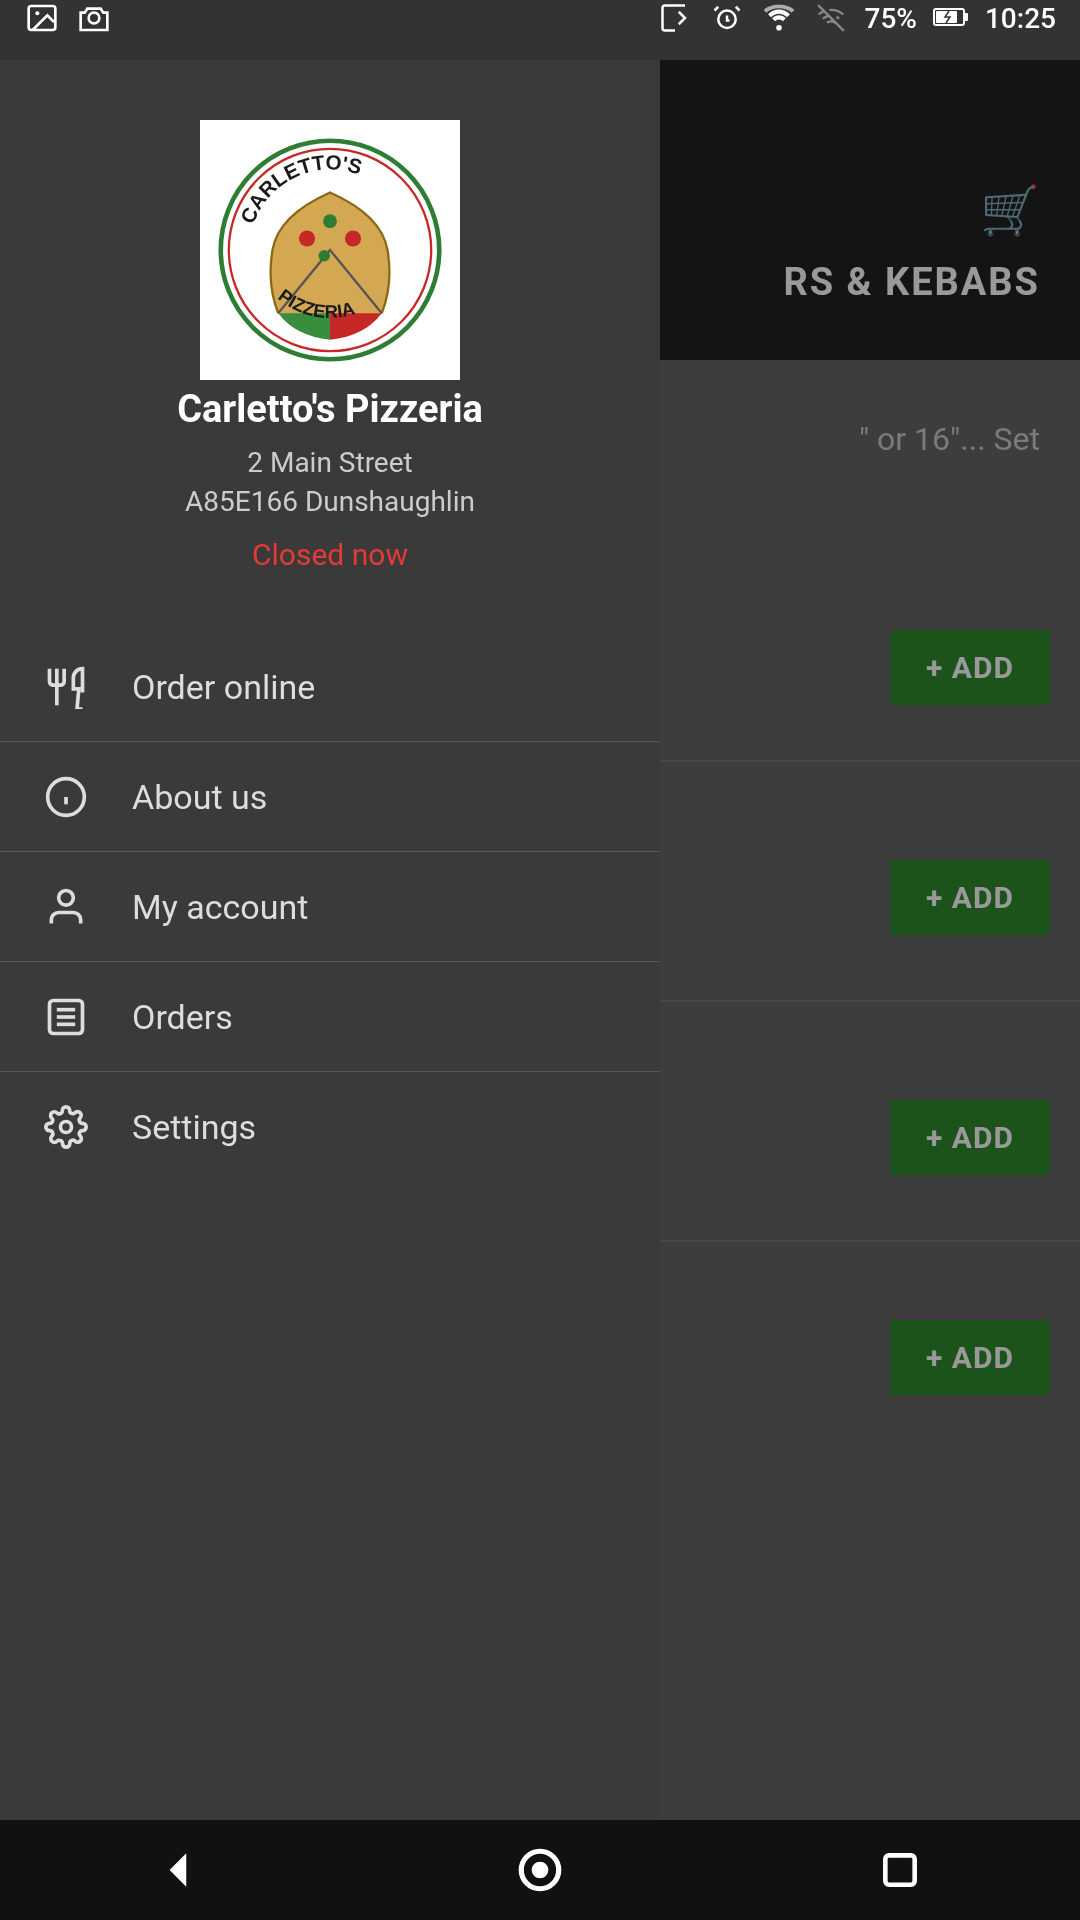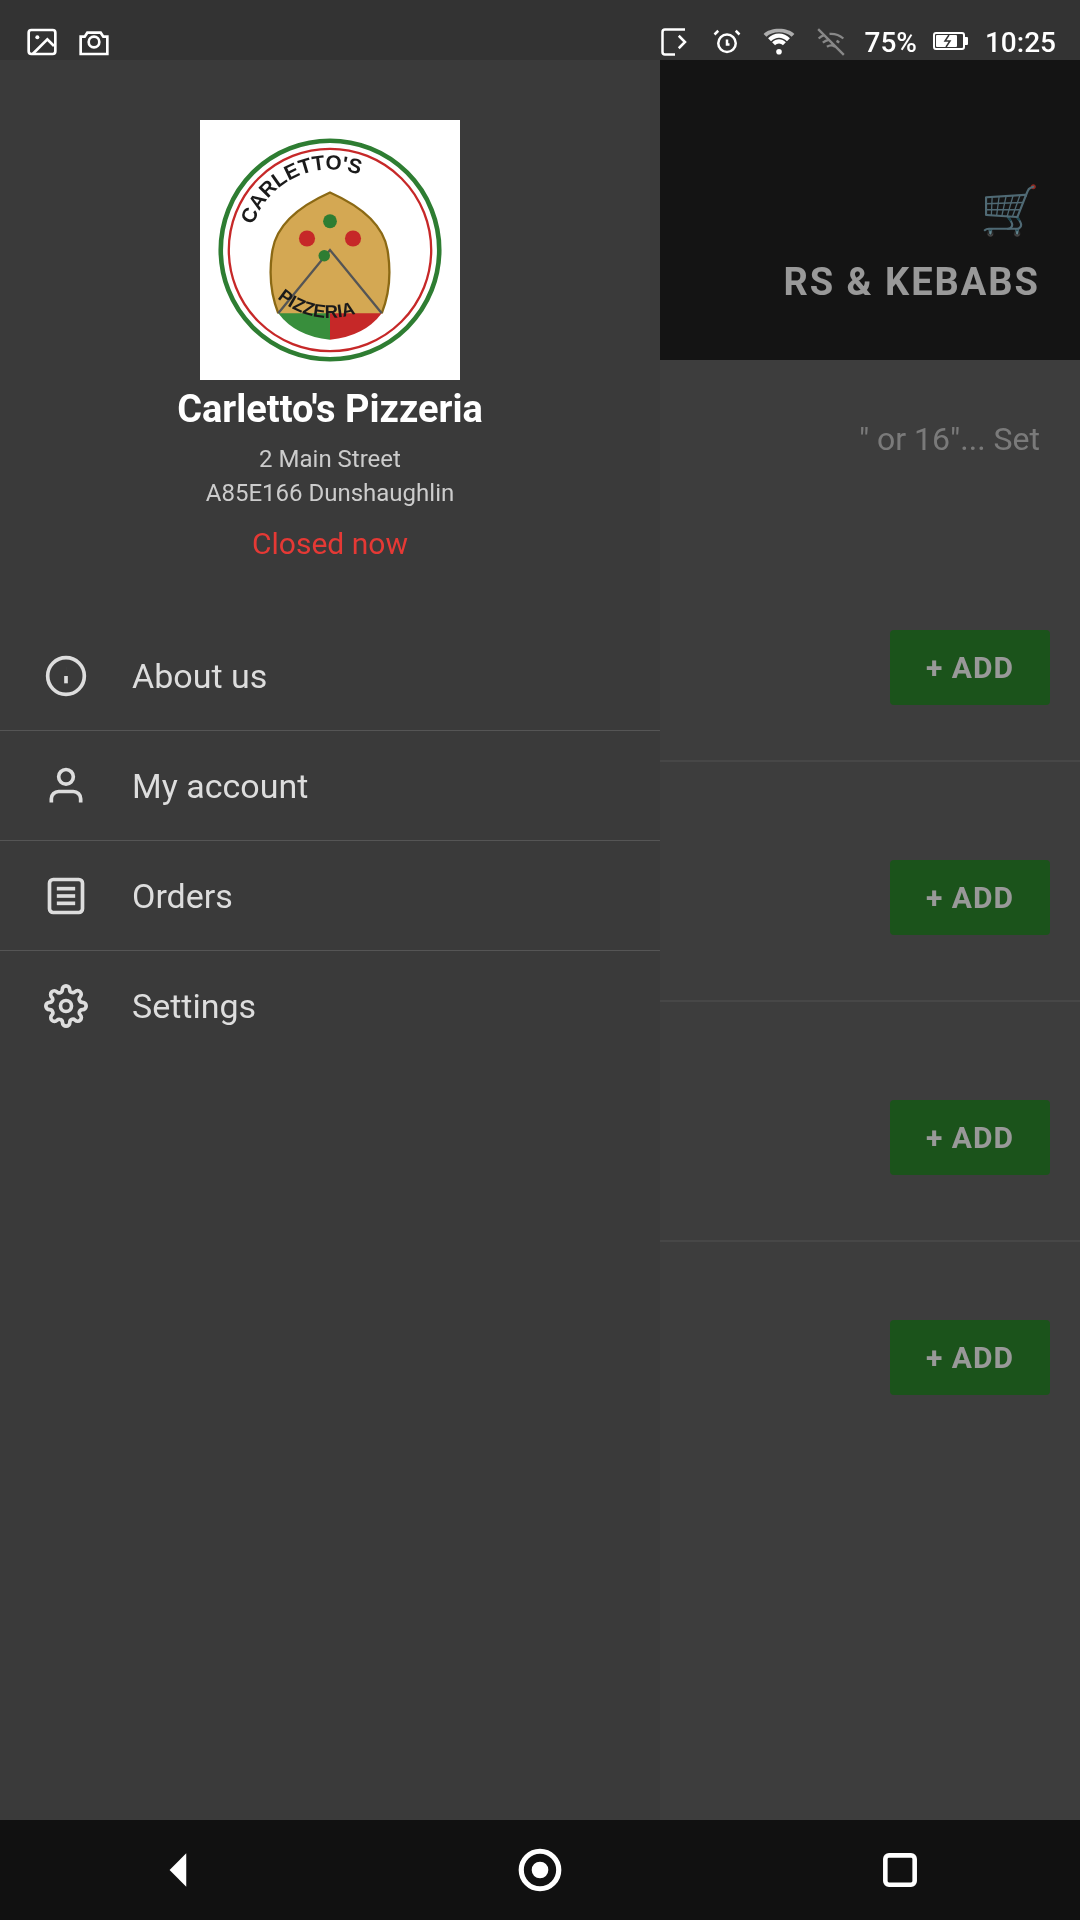--- a/index.html
+++ b/index.html
@@ -13,21 +13,21 @@
       position: relative;
       background: #888;
     }
 
     
     .status-bar {
       width: 1080px;
       height: 60px;
       background: #333;
       display: flex;
-      align-items: flex-end;
+      align-items: flex-start;
       justify-content: space-between;
       padding: 0 24px;
       position: relative;
       z-index: 100;
     }
     .status-bar-left {
       display: flex;
       align-items: center;
       gap: 16px;
     }
@@ -169,21 +169,21 @@
     .restaurant-name {
       color: white;
       font-size: 38px;
       font-weight: bold;
       margin-top: 7px;
       text-align: center;
     }
 
     .restaurant-address {
       color: #ccc;
-      font-size: 24px;
+      font-size: 28px;
       text-align: center;
       line-height: 1.4;
       margin-top: 12px;
     }
 
     .restaurant-status {
       color: #e53935;
       font-size: 30px;
       font-weight: 400;
       margin-top: 16px;
@@ -389,20 +389,30 @@
       <div class="restaurant-name">Carletto's Pizzeria</div>
       <div class="restaurant-address">
         <span>2 Main Street</span><br>
         <span>A85E166 Dunshaughlin</span>
       </div>
       <div class="restaurant-status">Closed now</div>
     </div>
 
     <div class="drawer-menu">
 
+      <div class="menu-item">
+        <div class="menu-icon">
+          <svg width="44" height="44" viewBox="0 0 24 24" fill="none" stroke="#ddd" stroke-width="2">
+            <path d="M3 2v7c0 1.1.9 2 2 2h4a2 2 0 002-2V2"></path>
+            <path d="M7 2v20"></path>
+            <path d="M21 15V2a5 5 0 00-5 5v6h3l-1 11h3"></path>
+          </svg>
+        </div>
+        <span class="menu-label">Order online</span>
+      </div>
 
 
       <div class="menu-item">
         <div class="menu-icon">
           <svg width="44" height="44" viewBox="0 0 24 24" fill="none" stroke="#ddd" stroke-width="2">
             <circle cx="12" cy="12" r="10"></circle>
             <line x1="12" y1="16" x2="12" y2="12"></line>
             <line x1="12" y1="8" x2="12.01" y2="8"></line>
           </svg>
         </div>

